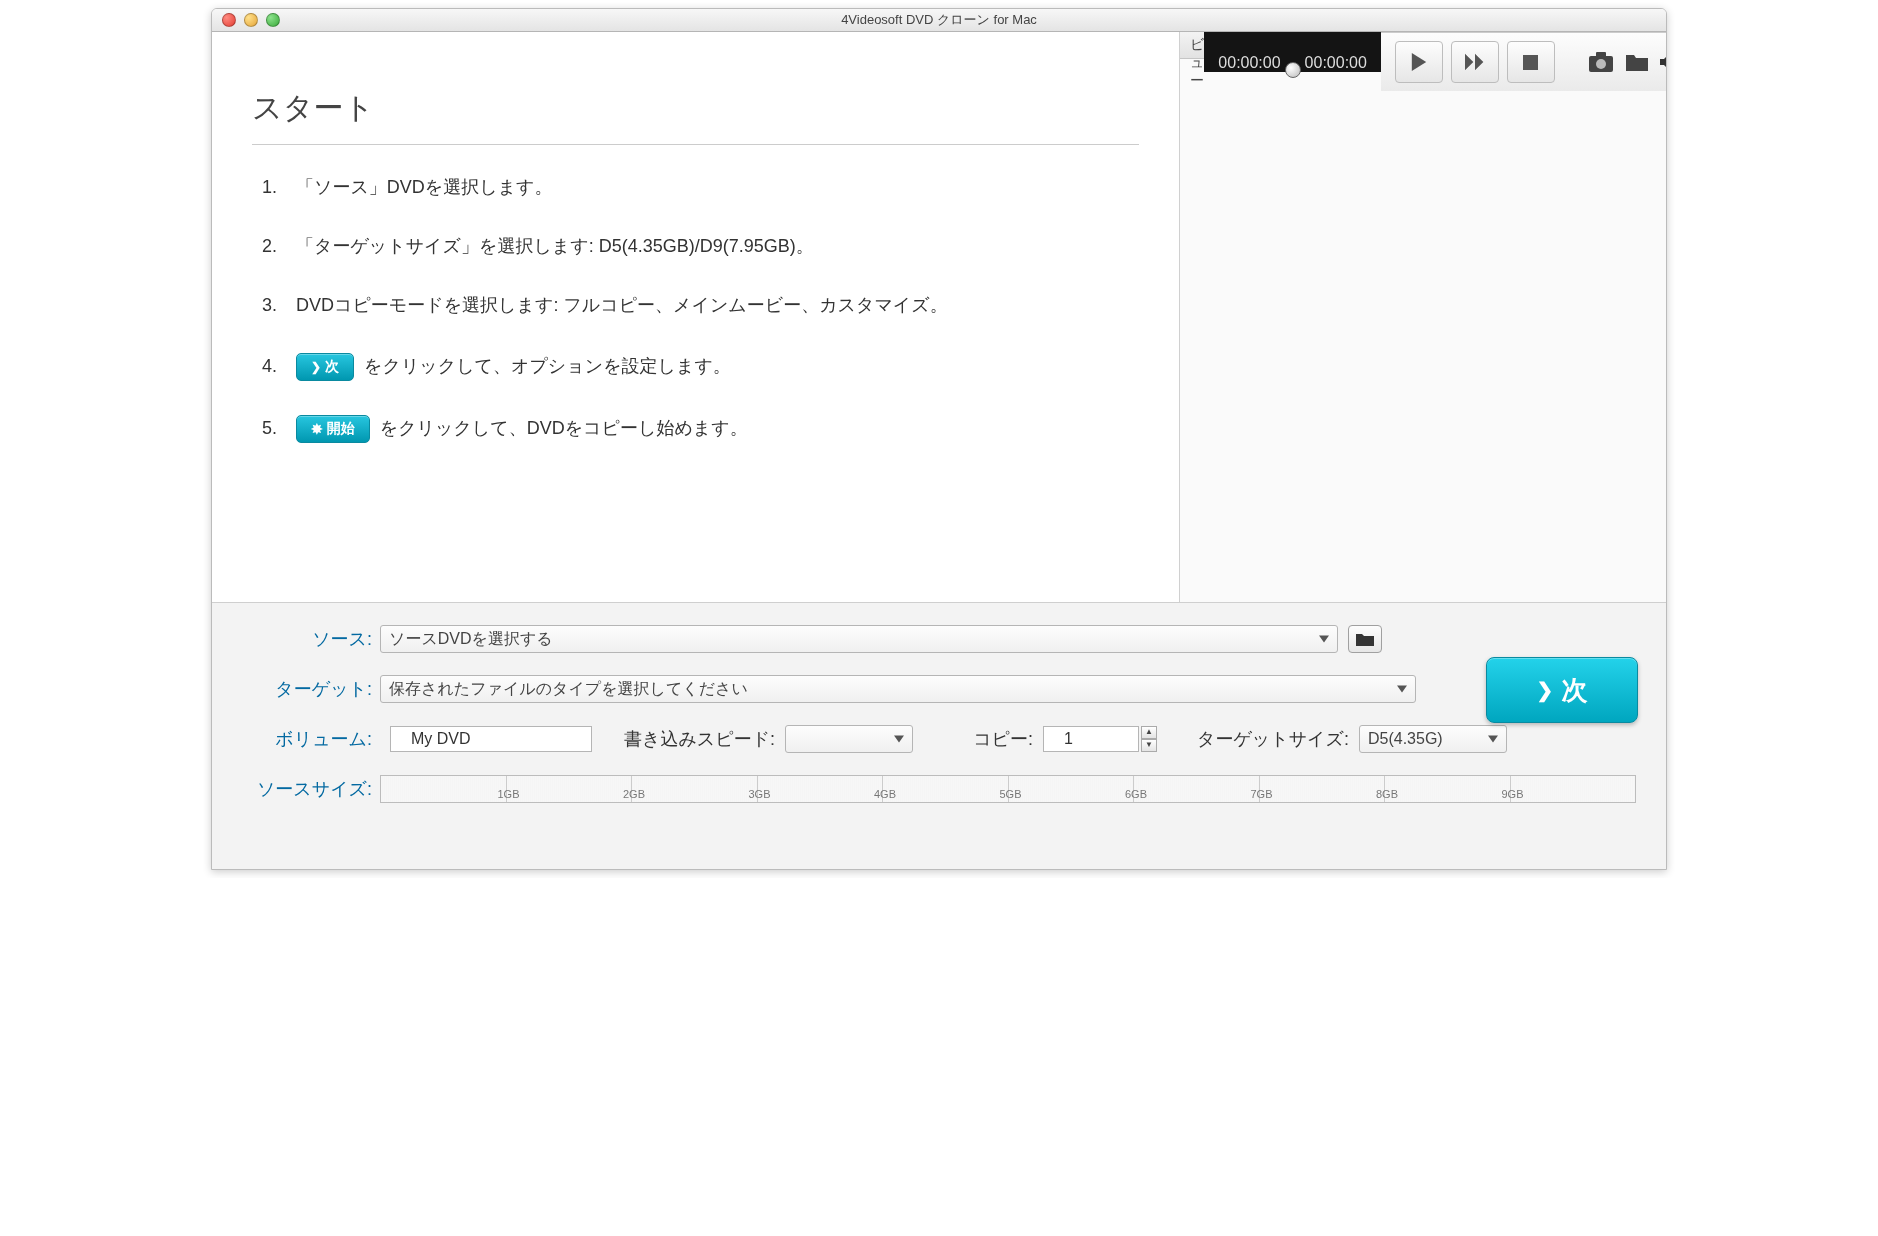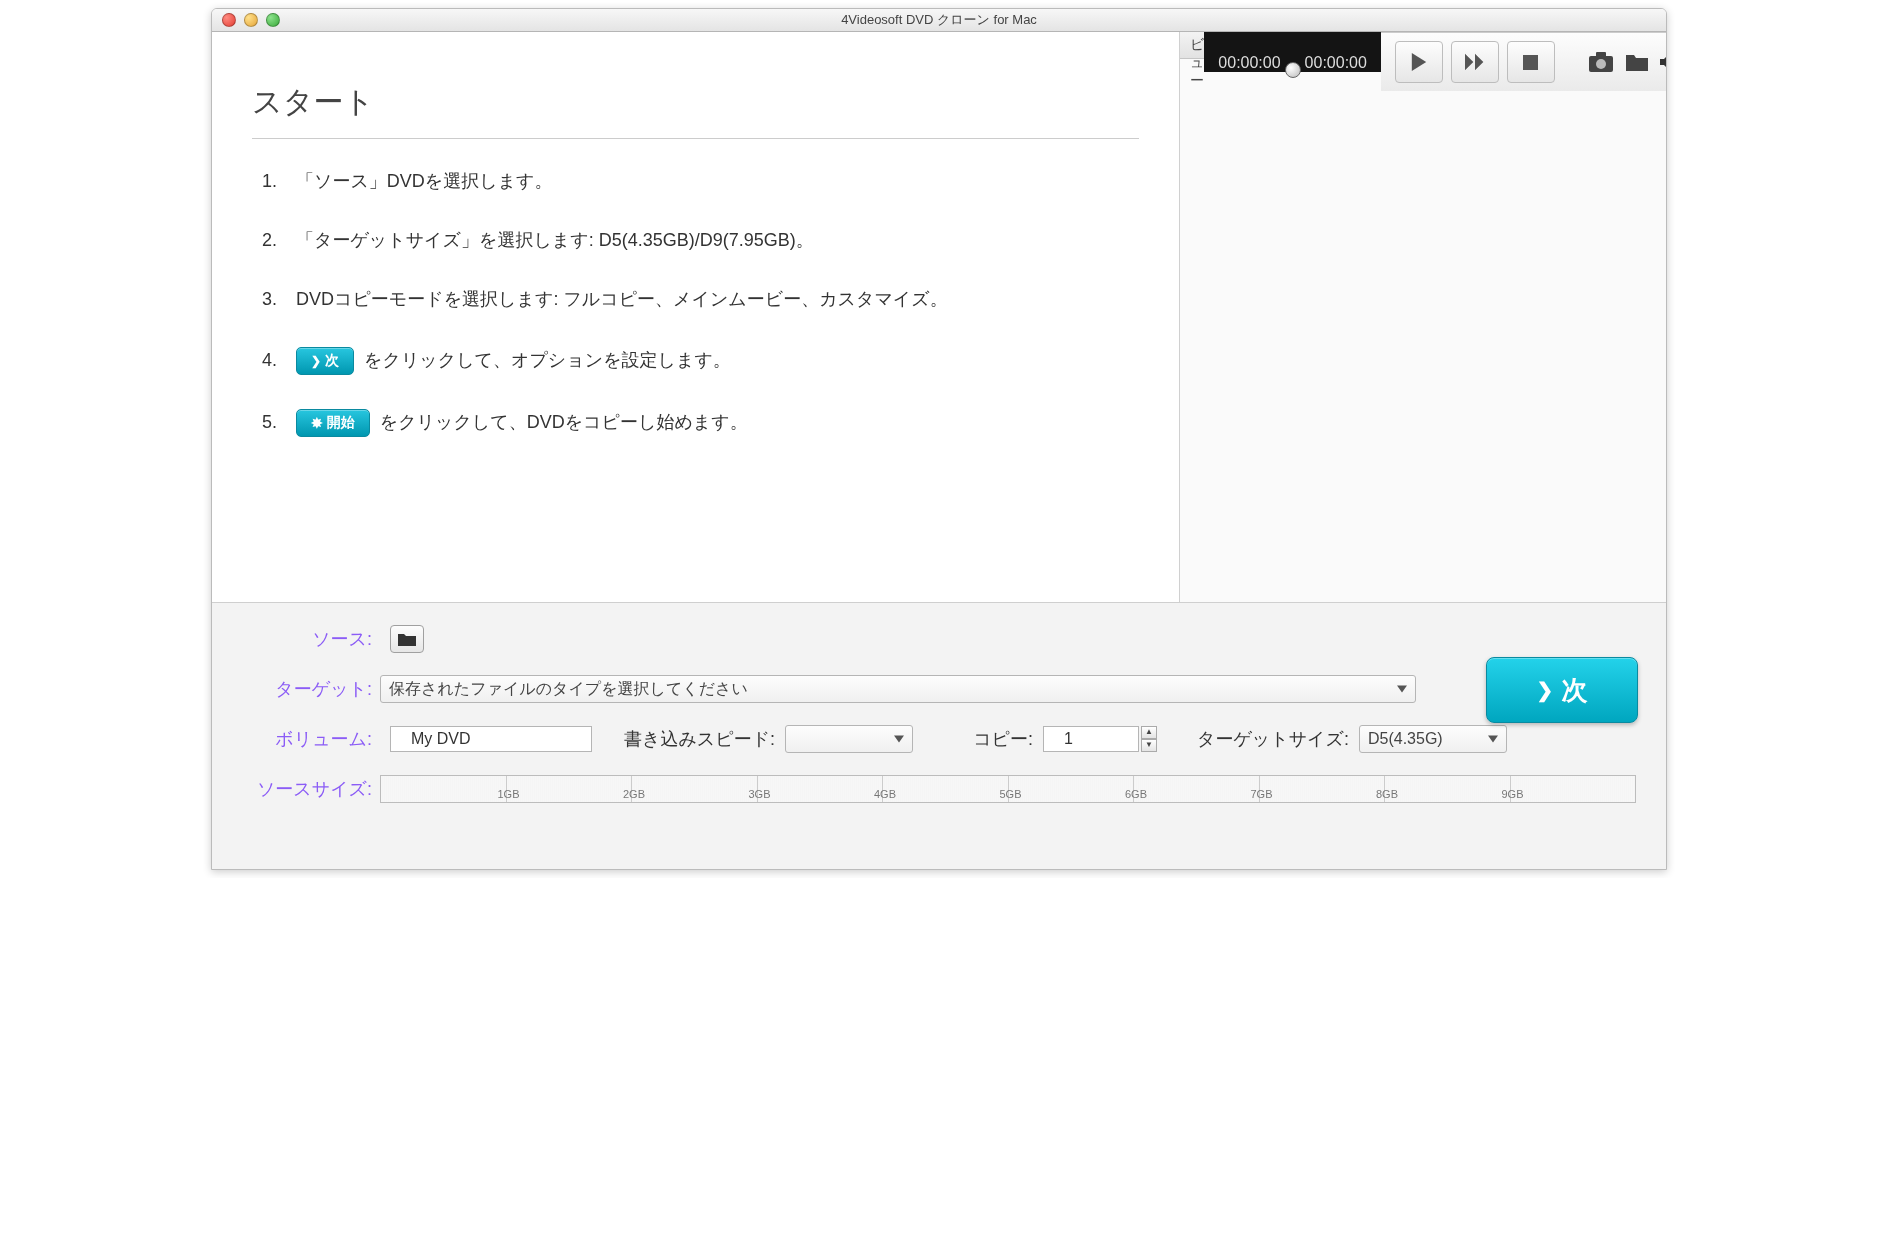--- a/index.html
+++ b/index.html
@@ -5,21 +5,21 @@
   html,body{margin:0;padding:0;font-family:"Hiragino Kaku Gothic Pro","Helvetica Neue",Arial,sans-serif;background:#fff;color:#333;}
   .window{width:1454px;height:860px;border:1px solid #bbb;border-radius:6px 6px 0 0;box-shadow:0 2px 8px rgba(0,0,0,0.2);overflow:hidden;margin:8px auto;background:#fff;position:relative;}
   .titlebar{height:22px;background:linear-gradient(#f7f7f7,#e4e4e4);border-bottom:1px solid #b5b5b5;position:relative;display:flex;align-items:center;}
   .traffic{display:flex;gap:8px;padding-left:10px;}
   .tl-btn{width:12px;height:12px;border-radius:50%;border:1px solid rgba(0,0,0,0.25);}
   .tl-close{background:radial-gradient(circle at 30% 30%,#ff8a80,#e33e33);}
   .tl-min{background:radial-gradient(circle at 30% 30%,#ffe08a,#e5a53a);}
   .tl-zoom{background:radial-gradient(circle at 30% 30%,#8ce28c,#3aab3a);}
   .title{position:absolute;left:0;right:0;text-align:center;font-size:13px;color:#444;line-height:22px;pointer-events:none;}
   .upper{display:flex;height:570px;}
-  .left-pane{flex:1;padding:30px 40px 20px 40px;position:relative;}
+  .left-pane{flex:1;padding:30px 40px 20px 40px;position:relative;margin-top:6px;}
   .start-heading{font-size:30px;color:#444;margin:20px 0 10px 0;}
   .start-divider{border:none;border-top:1px solid #ccc;margin:15px 0 30px 0;}
   .step-list{list-style:none;padding:0;margin:0 0 0 10px;font-size:18px;color:#333;}
   .step-list li{display:flex;align-items:center;margin-bottom:34px;}
   .step-num{width:34px;flex:0 0 34px;}
   .step-text{line-height:1.4;}
   .mini-btn{display:inline-flex;align-items:center;justify-content:center;height:26px;padding:0 14px;border-radius:5px;background:linear-gradient(#27c6df,#0097b0);color:#fff;font-size:14px;font-weight:bold;border:1px solid #0a8aa0;margin-right:10px;box-shadow:inset 0 1px 0 rgba(255,255,255,0.3);}
   .mini-btn .chev{margin-right:4px;font-size:12px;}
   .mini-btn .flame{margin-right:4px;font-size:14px;}
   .right-pane{width:486px;border-left:1px solid #d0d0d0;display:flex;background:#fafafa;}
@@ -33,21 +33,21 @@
   .scrub-knob{position:absolute;left:0%;top:50%;transform:translate(-50%,-50%);width:14px;height:14px;border-radius:50%;background:radial-gradient(circle at 35% 35%,#fff,#bbb);border:1px solid #666;}
   .controls-row{height:58px;background:linear-gradient(#fdfdfd,#eaeaea);border-top:1px solid #ccc;display:flex;align-items:center;padding:0 14px;gap:8px;}
   .ctrl-btn{width:46px;height:40px;border:1px solid #bdbdbd;border-radius:4px;background:linear-gradient(#fdfdfd,#e6e6e6);display:flex;align-items:center;justify-content:center;color:#555;font-size:18px;}
   .ctrl-icon{width:28px;height:28px;display:flex;align-items:center;justify-content:center;color:#444;font-size:22px;}
   .spacer{flex:0 0 16px;}
   .vol-wrap{display:flex;align-items:center;gap:8px;margin-left:auto;}
   .vol-track{width:120px;height:4px;background:linear-gradient(90deg,#1ec3dc 0%,#1ec3dc 100%);border-radius:2px;position:relative;}
   .vol-knob{position:absolute;right:-6px;top:50%;transform:translateY(-50%);width:14px;height:14px;border-radius:50%;background:radial-gradient(circle at 35% 35%,#fff,#bbb);border:1px solid #666;}
   .lower{height:268px;background:#f3f3f3;border-top:1px solid #cfcfcf;padding:22px 30px 10px 30px;position:relative;}
   .form-row{display:flex;align-items:center;margin-bottom:22px;}
-  .form-label{width:130px;text-align:right;font-size:18px;color:#8b5cf6;padding-right:8px;}
+  .form-label{width:130px;text-align:right;font-size:18px;color:#0369a1;padding-right:8px;}
   .select{flex:1;height:26px;border:1px solid #b5b5b5;border-radius:3px;background:linear-gradient(#fdfdfd,#f0f0f0);display:flex;align-items:center;padding:0 8px;font-size:16px;color:#444;position:relative;}
   .select::after{content:"";position:absolute;right:8px;top:50%;transform:translateY(-50%);width:0;height:0;border-left:5px solid transparent;border-right:5px solid transparent;border-top:7px solid #555;}
   .select.small{flex:0 0 110px;}
   .select.med{flex:0 0 130px;}
   .text-input{height:24px;border:1px solid #b5b5b5;border-radius:0;background:#fff;padding:0 20px;font-size:16px;color:#333;}
   .browse-btn{width:32px;height:26px;border:1px solid #a0a0a0;border-radius:4px;background:linear-gradient(#fdfdfd,#e6e6e6);margin-left:10px;display:flex;align-items:center;justify-content:center;color:#333;}
   .big-next{position:absolute;right:28px;top:54px;width:150px;height:64px;border-radius:8px;background:linear-gradient(#23d2ea,#00a6bf);border:1px solid #0a8aa0;color:#fff;font-size:26px;font-weight:bold;display:flex;align-items:center;justify-content:center;box-shadow:0 2px 4px rgba(0,0,0,0.25),inset 0 1px 0 rgba(255,255,255,0.3);}
   .big-next .chev{margin-right:8px;font-size:20px;}
   .row3{display:flex;align-items:center;gap:10px;margin-bottom:22px;}
   .row3 .form-label{width:130px;}
@@ -163,20 +163,23 @@
           </div>
         </div>
       </div>
     </div>
   </div>
 
   <div class="lower">
 
     <div class="form-row" style="padding-right:60px;">
       <div class="form-label">ソース:</div>
+      <div class="select" style="max-width:940px;">
+        <span>ソースDVDを選択する</span>
+      </div>
       <div class="browse-btn">
         <svg width="20" height="16" viewBox="0 0 20 16">
             <path d="M1 3 h6 l2 2 h10 v10 h-18 Z" fill="#333"></path>
           </svg>
       </div>
     </div>
 
     <div class="form-row" style="padding-right:220px;">
       <div class="form-label">ターゲット:</div>
       <div class="select">

